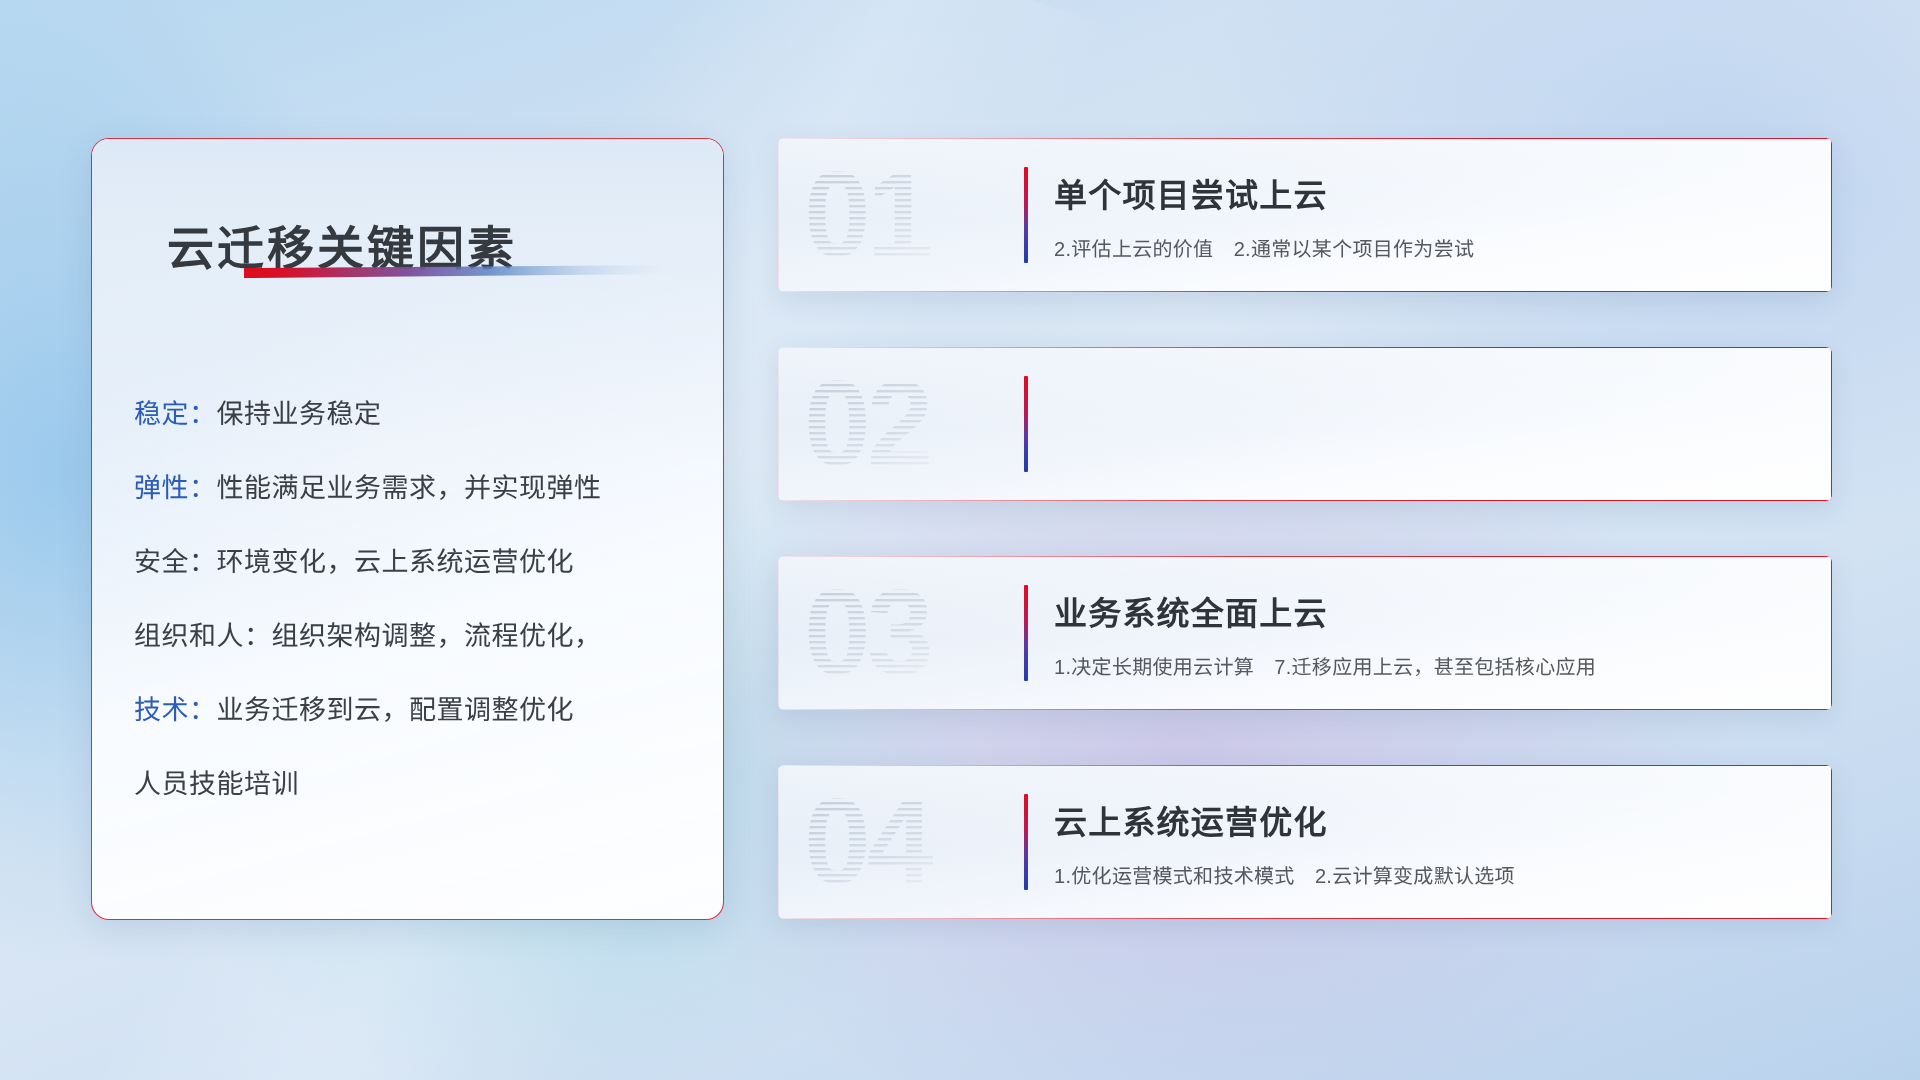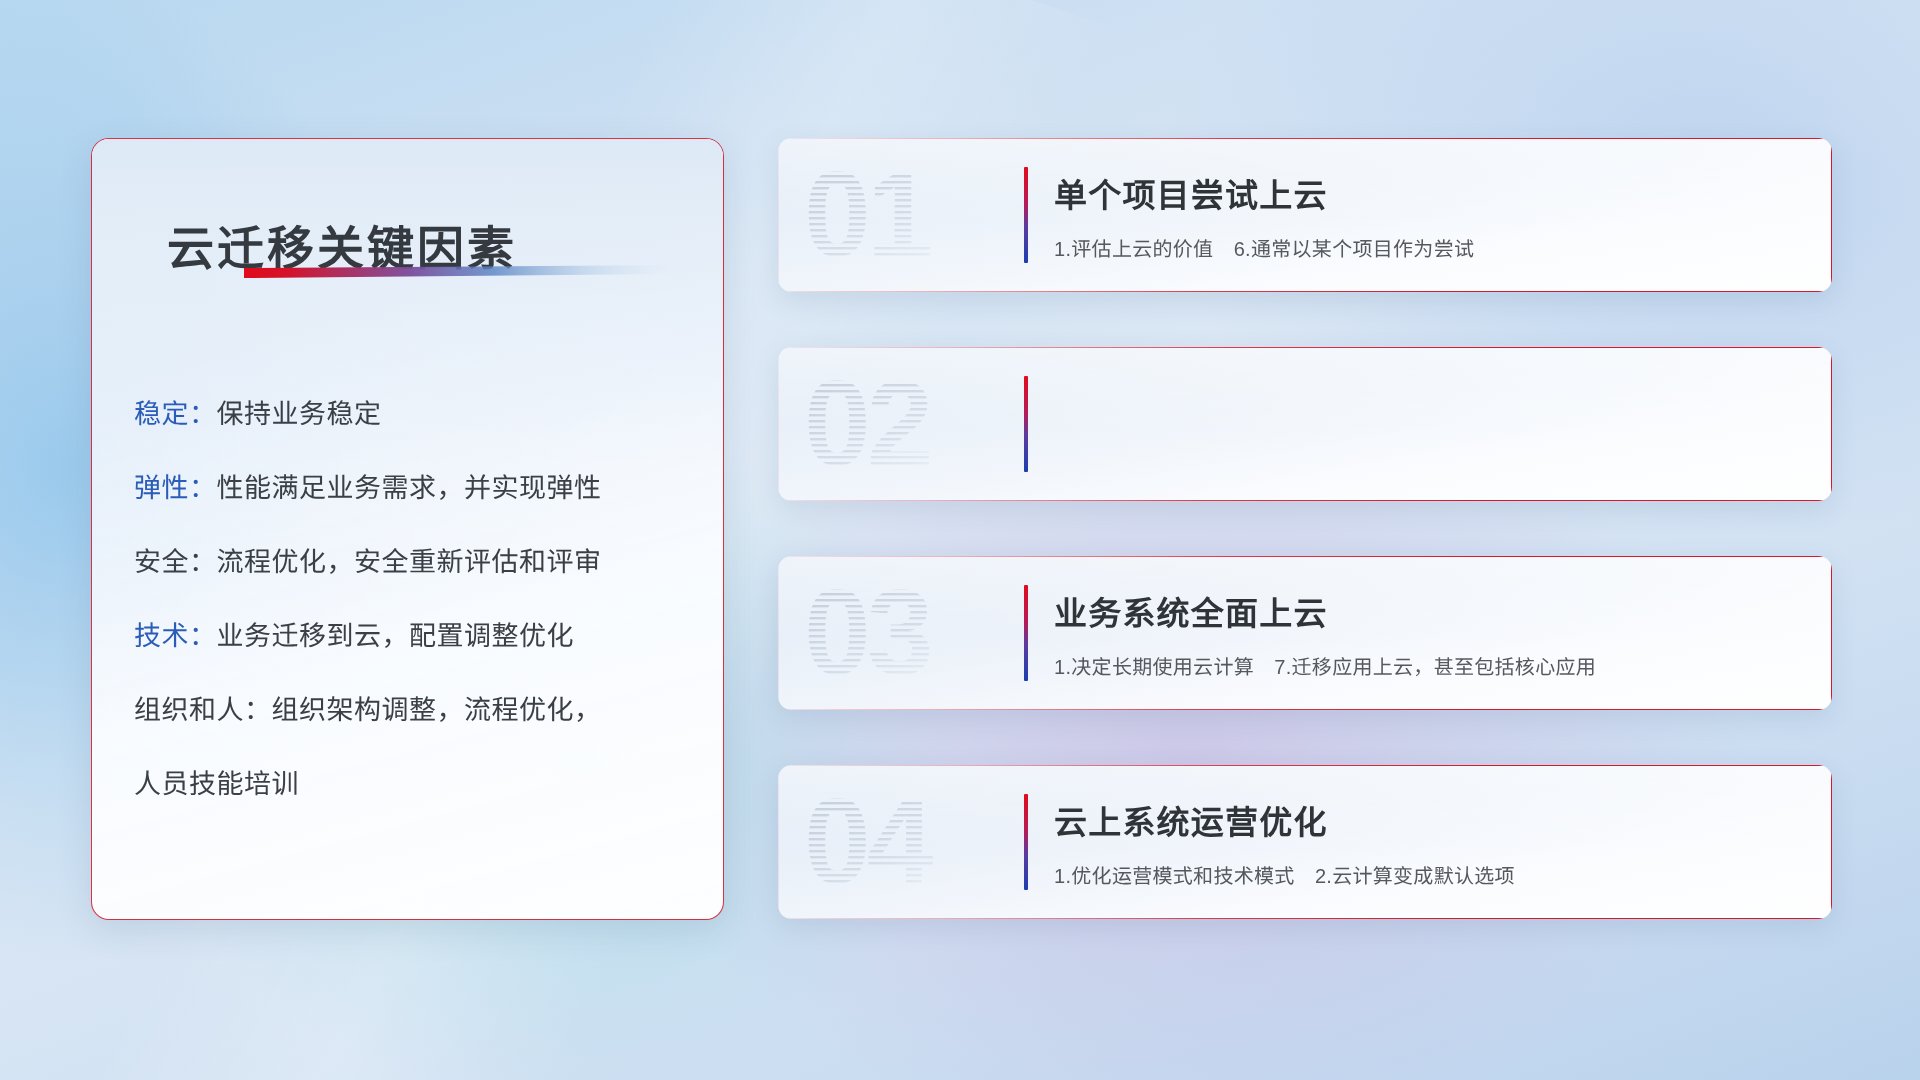--- a/index.html
+++ b/index.html
@@ -122,21 +122,21 @@
   .cards {
     position: absolute;
     left: 778px;
     top: 138px;
     width: 1054px;
   }
   .card {
     position: relative;
     height: 154px;
     margin-bottom: 55px;
-    border-radius: 14px;
+    border-radius: 6px;
     background: linear-gradient(170deg, rgba(224,234,246,0.95) 0%, rgba(237,243,250,0.95) 34%, rgba(252,253,255,0.98) 72%, rgba(255,255,255,0.99) 100%);
     box-shadow: 0 8px 26px rgba(70,100,140,0.13);
     overflow: hidden;
   }
   .card:last-child { margin-bottom: 0; }
 
   
   .card-frame {
     position: absolute;
     inset: 0;
@@ -227,31 +227,31 @@
           <span class="factor-val">保持业务稳定</span>
         </div>
 
         <div class="factor-row">
           <span class="factor-key accent">弹性：</span>
           <span class="factor-val">性能满足业务需求，并实现弹性</span>
         </div>
 
         <div class="factor-row">
           <span class="factor-key">安全：</span>
-          <span class="factor-val">流程优化，安全重新评估和评审</span>
+          <span class="factor-val">环境变化，云上系统运营优化</span>
+        </div>
+
+        <div class="factor-row">
+          <span class="factor-key">组织和人：</span>
+          <span class="factor-val">组织架构调整，流程优化，</span>
         </div>
 
         <div class="factor-row">
           <span class="factor-key accent">技术：</span>
           <span class="factor-val">业务迁移到云，配置调整优化</span>
-        </div>
-
-        <div class="factor-row">
-          <span class="factor-key">组织和人：</span>
-          <span class="factor-val">组织架构调整，流程优化，</span>
         </div>
 
         <div class="factor-row">
           <span class="factor-key"></span>
           <span class="factor-val">人员技能培训</span>
         </div>
 
       </div>
     </div>
   </section>
@@ -276,21 +276,21 @@
               <rect width="180" height="128" fill="url(#fade1)"></rect>
             </mask>
         </defs>
         <g mask="url(#m1)">
           <text x="2" y="105" font-family="Liberation Sans, sans-serif" font-size="120" font-weight="700" fill="url(#scan1)" letter-spacing="-4">01</text>
         </g>
       </svg>
       <div class="accent-bar"></div>
       <div class="card-text">
         <div class="card-title">单个项目尝试上云</div>
-        <div class="card-sub">1.评估上云的价值　6.通常以某个项目作为尝试</div>
+        <div class="card-sub">2.评估上云的价值　2.通常以某个项目作为尝试</div>
       </div>
     </article>
 
     <article class="card">
       <div class="card-sheen"></div>
       <div class="card-frame"></div>
       <svg class="ghost-num" viewBox="0 0 180 128">
         <defs>
           <pattern id="scan2" width="6" height="6" patternUnits="userSpaceOnUse">
             <rect width="6" height="6" fill="none"></rect>

